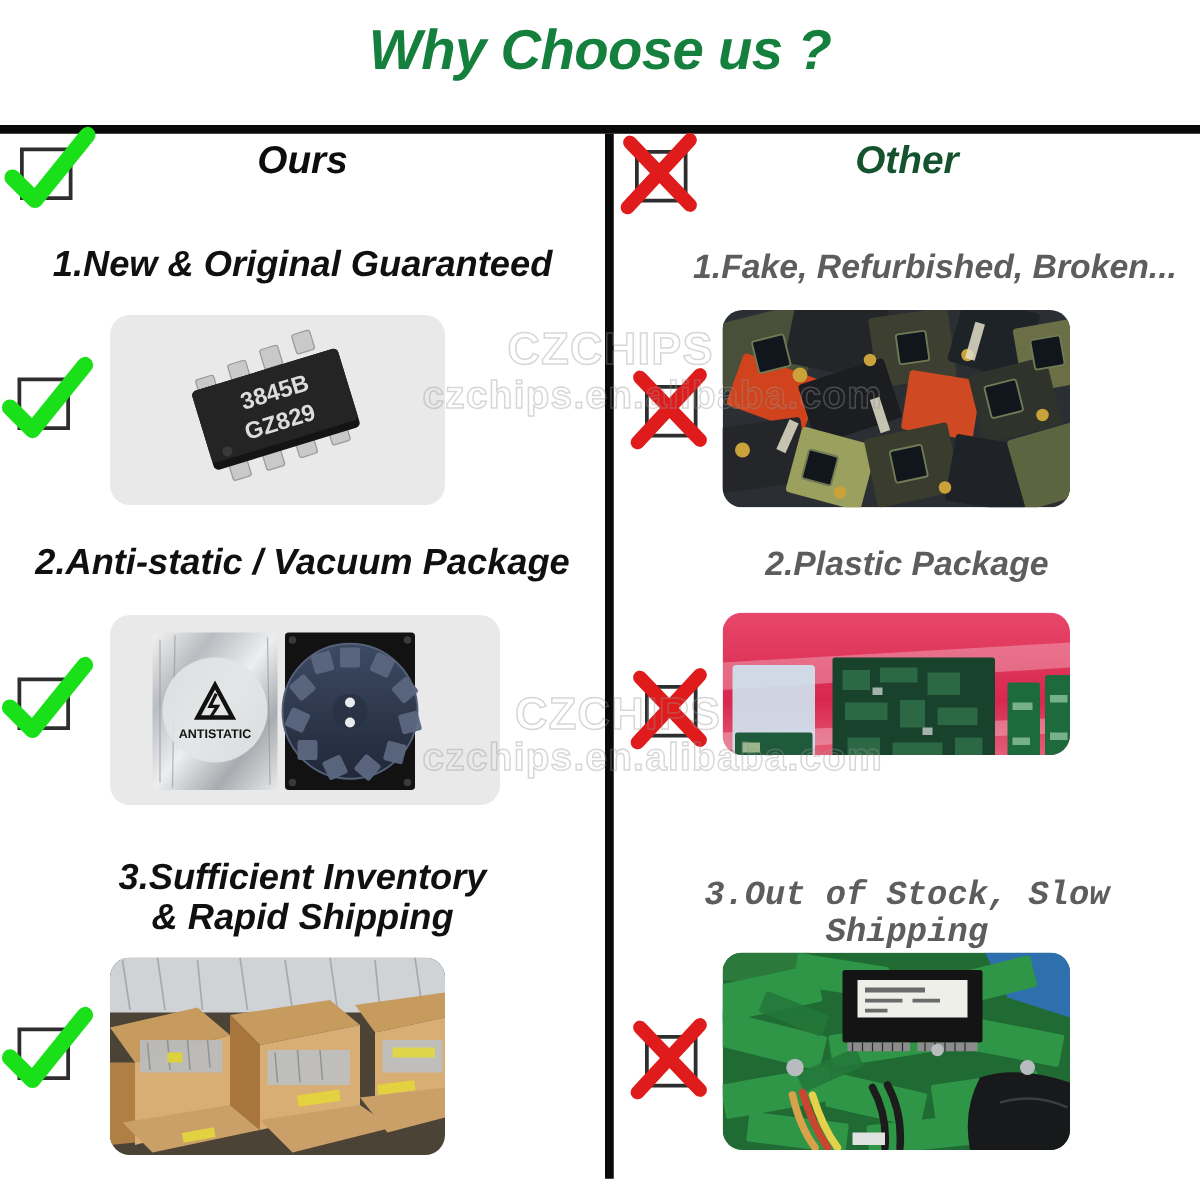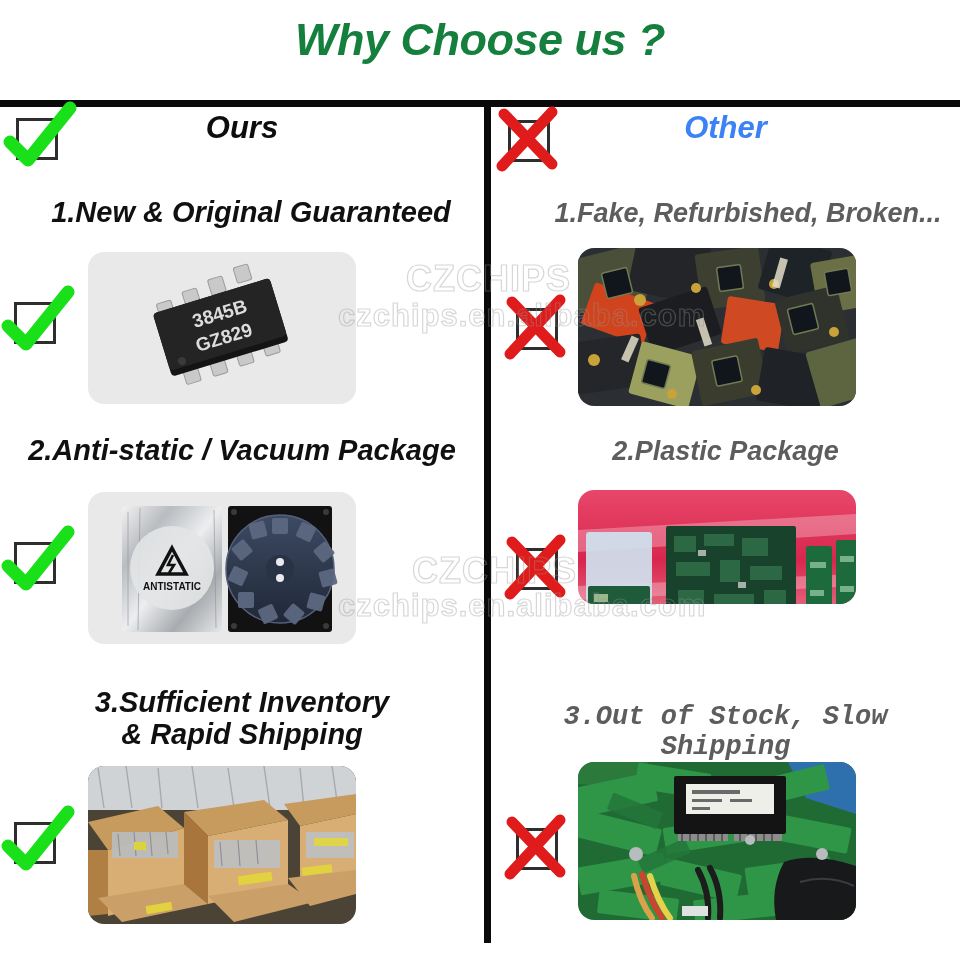--- a/index.html
+++ b/index.html
@@ -65,21 +65,21 @@
     position: absolute;
     top: 2px;
     width: 100%;
     text-align: center;
     font-size: 31px;
     font-weight: bold;
     font-style: italic;
     letter-spacing: 0px;
   }
   .head-label.ours-text  { color: #0d0d0d; }
-  .head-label.other-text { color: #3b82f6; }
+  .head-label.other-text { color: #14532d; }
 
   
   .mark {
     position: absolute;
     width: 62px;
     height: 62px;
   }
   .mark .box {
     position: absolute;
     left: 8px;
@@ -153,21 +153,21 @@
     </svg>
   </div>
   <div class="mark" style="left:500px; top:110px;">
     <div class="box"></div>
     <svg viewBox="0 0 78 78">
       <path d="M12 12 L60 62" fill="none" stroke="#E01B1B" stroke-width="11" stroke-linecap="round"></path>
       <path d="M60 10 L10 64" fill="none" stroke="#E01B1B" stroke-width="11" stroke-linecap="round"></path>
     </svg>
   </div>
 
-  <div class="item-title t-ours" style="left:0; top:196px; width:484px; text-align:center; font-size:29px;padding-left:9px;">1.New &amp; Original Guaranteed</div>
+  <div class="item-title t-ours" style="left:0; top:196px; width:484px; text-align:center; font-size:29px;">1.New &amp; Original Guaranteed</div>
 
   <div class="item-title t-other" style="left:491px; top:198px; width:514px; text-align:center; font-size:27px;">1.Fake, Refurbished, Broken...</div>
 
   <div class="mark" style="left:6px; top:292px;">
     <div class="box"></div>
     <svg viewBox="0 0 78 78">
       <path d="M10 42 L28 60 L70 8" fill="none" stroke="#1AE01A" stroke-width="13" stroke-linecap="round" stroke-linejoin="round"></path>
       <path d="M64 12 L72 7 L67 16" fill="#1AE01A"></path>
     </svg>
   </div>
@@ -263,21 +263,21 @@
     </svg>
   </div>
   <div class="mark" style="left:508px; top:538px;">
     <div class="box"></div>
     <svg viewBox="0 0 78 78">
       <path d="M12 12 L60 62" fill="none" stroke="#E01B1B" stroke-width="11" stroke-linecap="round"></path>
       <path d="M60 10 L10 64" fill="none" stroke="#E01B1B" stroke-width="11" stroke-linecap="round"></path>
     </svg>
   </div>
 
-  <div class="photo plain-bg" style="left:88px; top:492px; width:268px; height:152px;">
+  <div class="photo plain-bg" style="left:88px; top:492px; width:312px; height:152px;">
     <svg viewBox="0 0 268 152" width="268" height="152">
 
       <defs>
         <linearGradient id="foil" x1="0" y1="0" x2="1" y2="1">
           <stop offset="0%" stop-color="#f2f2f2"></stop>
           <stop offset="25%" stop-color="#b9bcc0"></stop>
           <stop offset="50%" stop-color="#eceef0"></stop>
           <stop offset="75%" stop-color="#a8abaf"></stop>
           <stop offset="100%" stop-color="#e6e8ea"></stop>
         </linearGradient>

